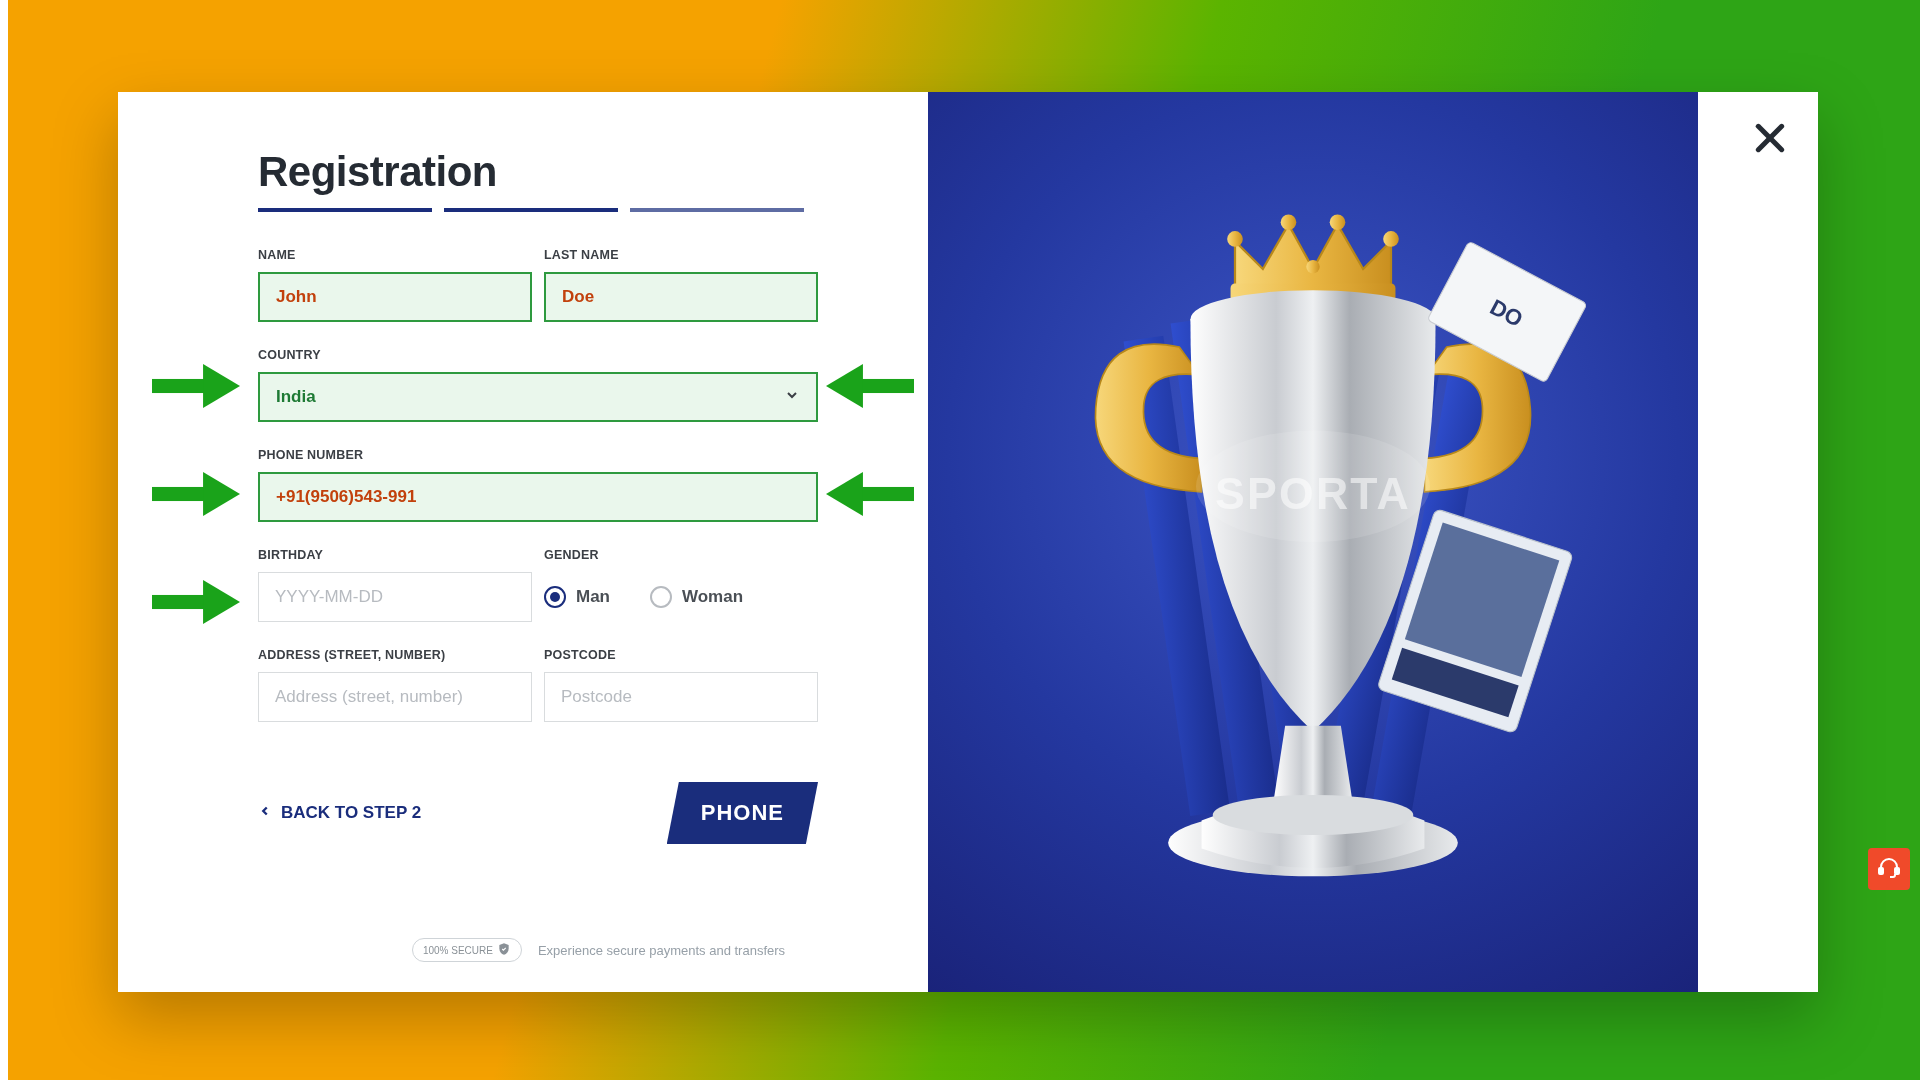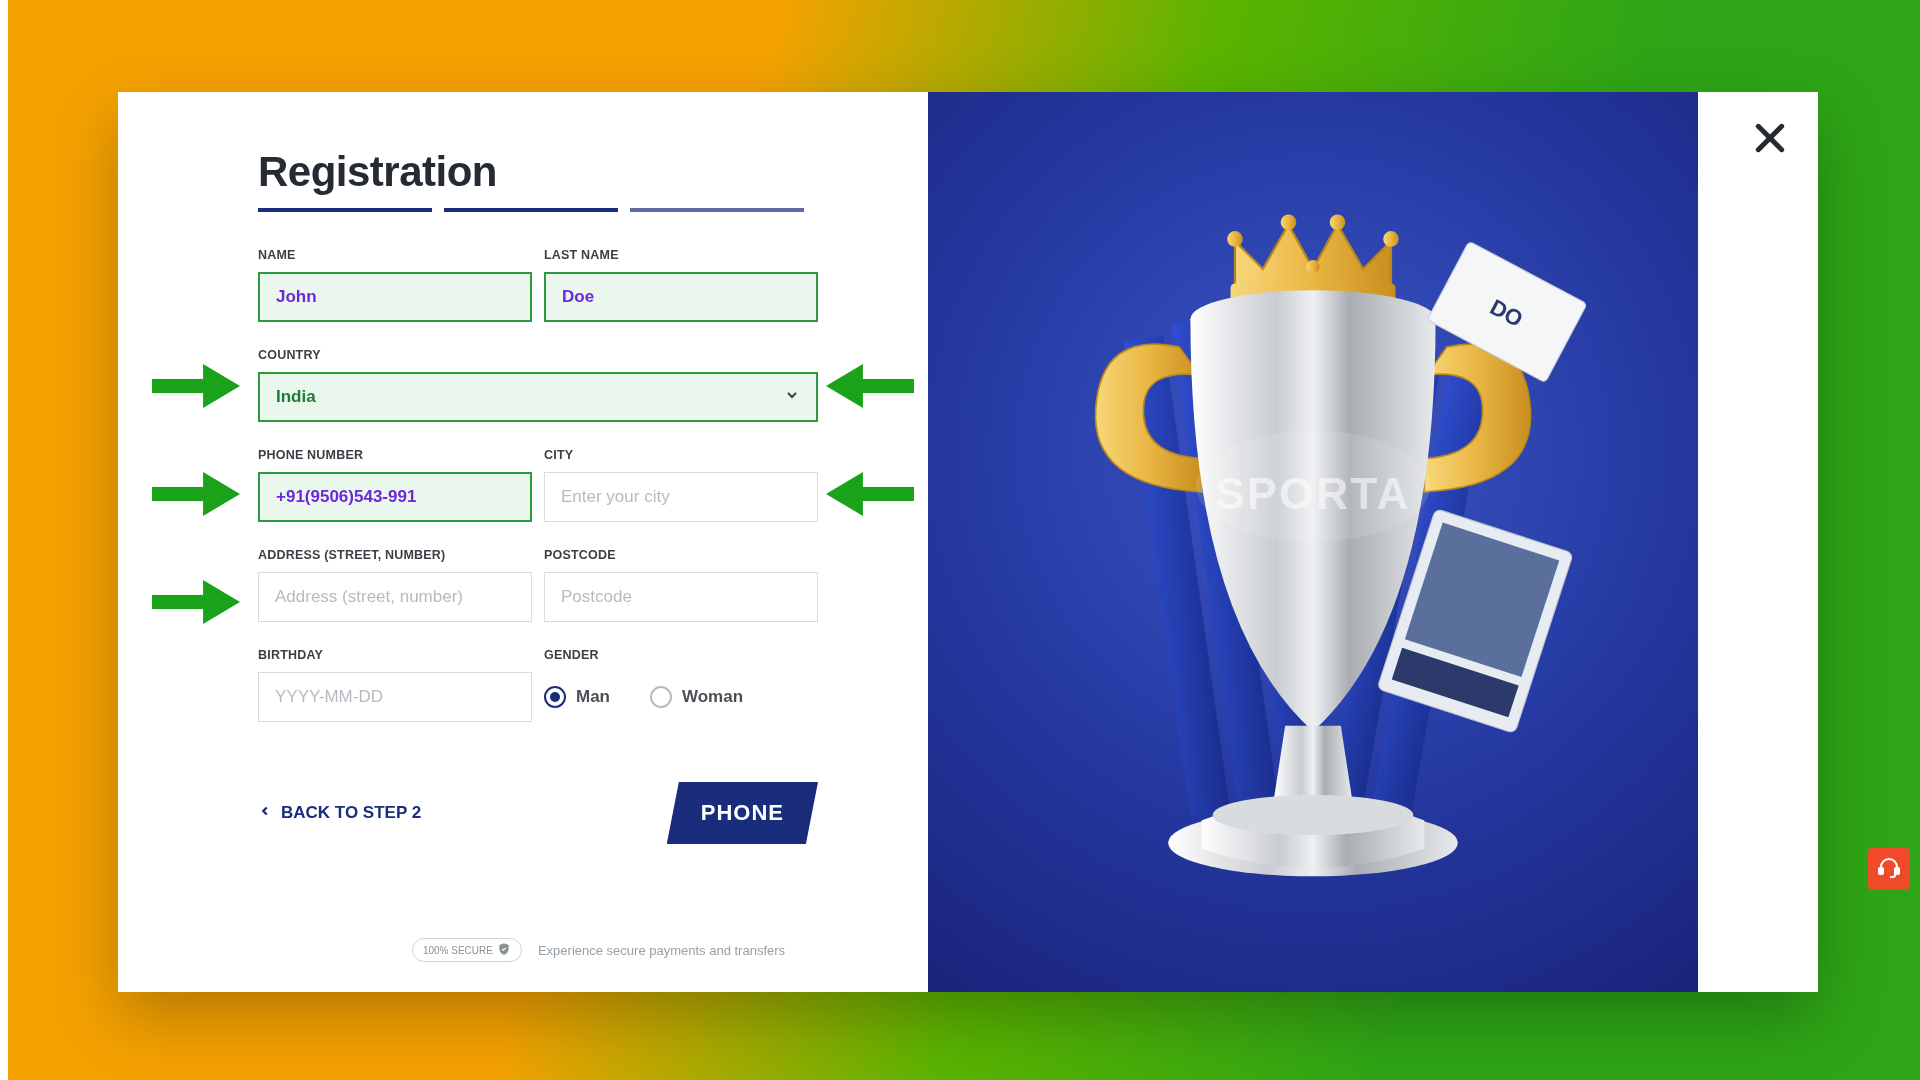--- a/index.html
+++ b/index.html
@@ -60,21 +60,21 @@
     background: #fff;
     padding: 0 16px;
     font-size: 17px;
     font-weight: 600;
     color: #9aa0a6;
     outline: none;
   }
   .input.filled {
     border: 2px solid #2e9a3f;
     background: #eaf7ec;
-    color: #6d28d9;
+    color: #c2410c;
   }
   .select {
     height: 50px;
     border: 2px solid #2e9a3f;
     background: #eaf7ec;
     padding: 0 16px;
     display: flex;
     align-items: center;
     justify-content: space-between;
     cursor: pointer;
@@ -211,35 +211,20 @@
                   </svg>
               </span>
             </div>
           </div>
         </div>
 
         <div class="row">
           <div class="field">
             <div class="label">PHONE NUMBER</div>
             <input class="input filled" value="+91(9506)543-991" style="">
-          </div>
-          <div class="field">
-            <div class="label">CITY</div>
-            <input class="input" placeholder="Enter your city" style="">
-          </div>
-        </div>
-
-        <div class="row">
-          <div class="field">
-            <div class="label">ADDRESS (STREET, NUMBER)</div>
-            <input class="input" placeholder="Address (street, number)" style="">
-          </div>
-          <div class="field">
-            <div class="label">POSTCODE</div>
-            <input class="input" placeholder="Postcode" style="">
           </div>
         </div>
 
         <div class="row">
           <div class="field">
             <div class="label">BIRTHDAY</div>
             <input class="input" placeholder="YYYY-MM-DD" style="">
           </div>
           <div class="field">
             <div class="label">GENDER</div>
@@ -248,20 +233,31 @@
                 <div class="radio-circle">
                     <div class="radio-dot"></div>
                   </div>
                 <div class="radio-label">Man</div>
               </div>
               <div class="radio">
                 <div class="radio-circle off"></div>
                 <div class="radio-label">Woman</div>
               </div>
             </div>
+          </div>
+        </div>
+
+        <div class="row">
+          <div class="field">
+            <div class="label">ADDRESS (STREET, NUMBER)</div>
+            <input class="input" placeholder="Address (street, number)" style="">
+          </div>
+          <div class="field">
+            <div class="label">POSTCODE</div>
+            <input class="input" placeholder="Postcode" style="">
           </div>
         </div>
 
         <div class="actions">
           <div class="back">
             <span>
               <svg width="14" height="14" viewBox="0 0 24 24" fill="none" stroke="currentColor" stroke-width="4">
                   <polyline points="15 18 9 12 15 6"></polyline>
                 </svg>
             </span>

